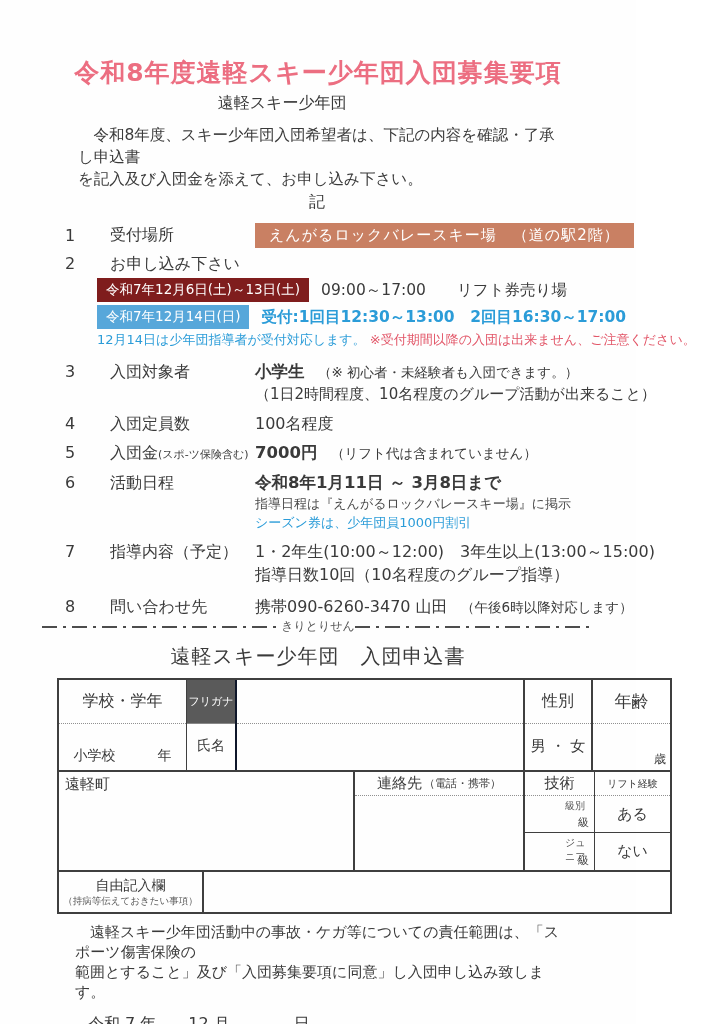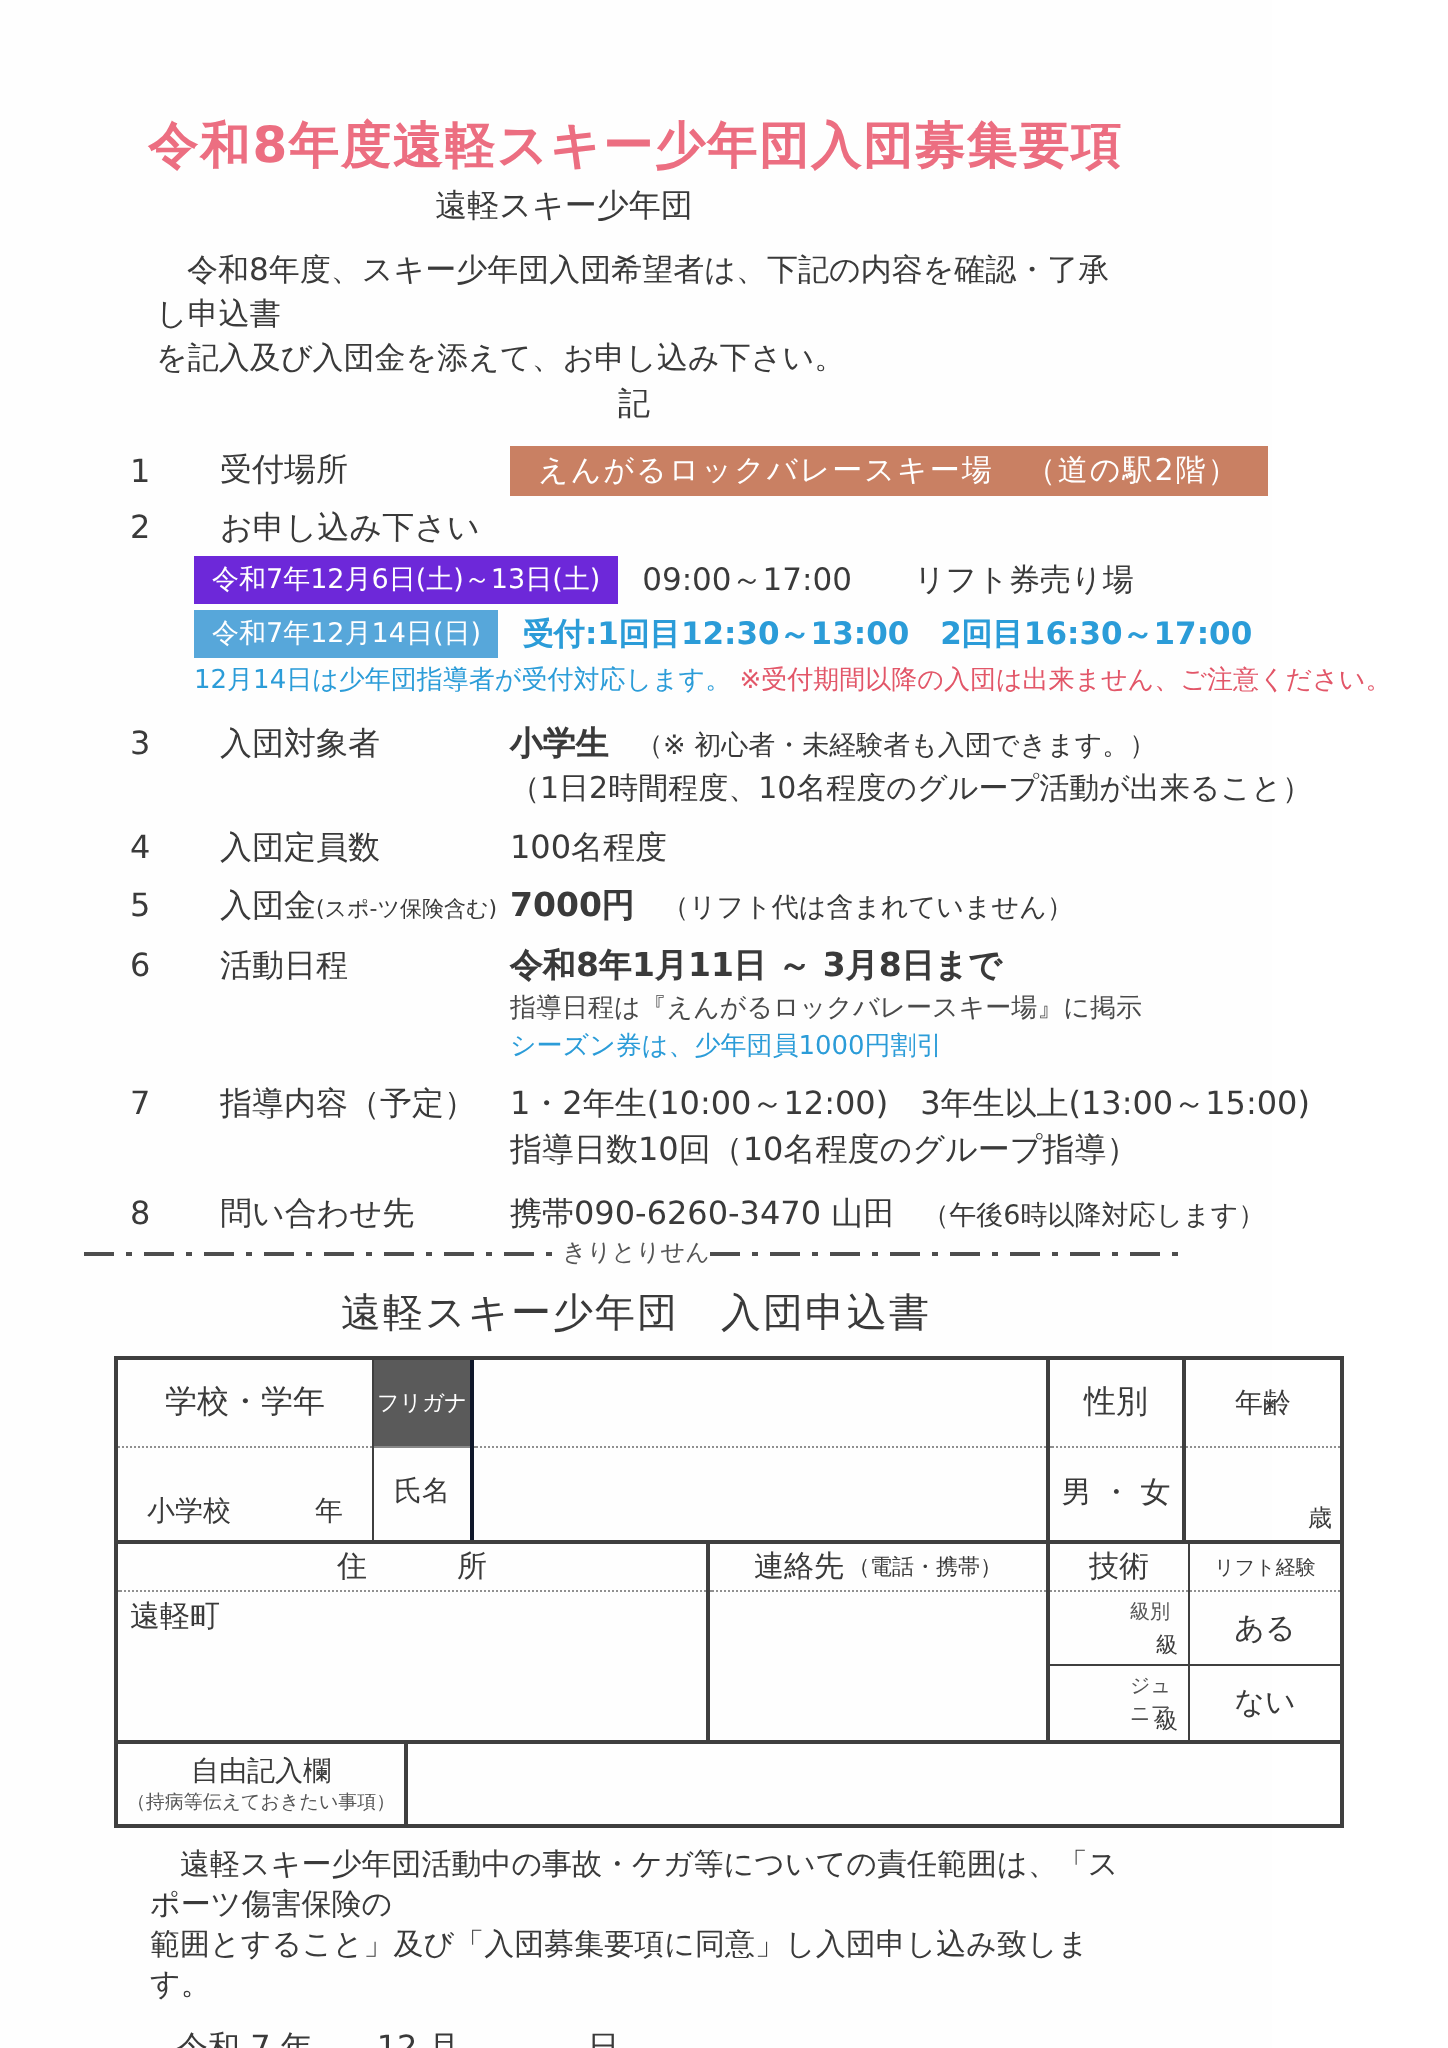--- a/index.html
+++ b/index.html
@@ -22,21 +22,21 @@
   .label .small-inline { font-size:11px; }
   .value { font-size:16px; white-space:nowrap; }
   .value .vbold { font-weight:bold; font-size:16.5px; }
   .value .vrest { font-size:13.5px; }
   .cont-line { margin-left:255px; font-size:15px; margin-top:2px; white-space:nowrap; }
 
   .hl-box { background:#c98063; color:#fff; font-size:15px; padding:3px 14px; display:inline-block; letter-spacing:1px; }
 
   .subrow { display:flex; align-items:center; margin-left:97px; margin-top:3px; white-space:nowrap; }
   .badge  { color:#fff; font-size:13.5px; padding:3px 9px; display:inline-block; }
-  .badge.salmon { background:#6d28d9; }
+  .badge.salmon { background:#7f1d1d; }
   .badge.blue   { background:#57a7da; }
   .time-black { font-size:15.5px; margin-left:12px; }
   .time-blue  { font-size:15.5px; margin-left:12px; color:#2b9cd8; font-weight:bold; }
   .note-line  { margin-left:97px; margin-top:2px; font-size:13px; white-space:nowrap;text-align:right; }
   .note-blue  { color:#2b9cd8; }
   .note-red   { color:#e25668; }
   .sub-dark   { font-size:13px; color:#4a4a4a; }
   .sub-blue   { font-size:13px; color:#2b9cd8; }
 
   .cutline { display:flex; align-items:center; margin:0 42px 0 42px; }
@@ -181,28 +181,27 @@
         <div class="shimei">氏名</div>
       </div>
       <div class="cell" style="flex:1;">
         <div class="a-top dotted"></div>
       </div>
       <div class="cell" style="width:70px; border-left:2px solid #3f3f3f; border-right:2px solid #3f3f3f;">
         <div class="a-top dotted">性別</div>
         <div class="a-top" style="font-size:15px;">男 ・ 女</div>
       </div>
       <div class="cell" style="width:77px;">
-        <div class="a-top dotted" style="font-size:14px;">年齢</div>
+        <div class="a-top dotted" style="font-size:17px;">年齢</div>
         <span class="age-unit">歳</span>
       </div>
     </div>
 
     <div class="trow secB">
       <div class="cell br2" style="width:296px;">
-        <div class="b-head dotted">住　　　所</div>
         <div class="b-body">遠軽町</div>
       </div>
       <div class="cell br2" style="width:170px;">
         <div class="b-head dotted">
           <span>連絡先</span>
           <span class="small-inline" style="font-size:11px;">（電話・携帯）</span>
         </div>
         <div class="b-body"></div>
       </div>
       <div class="cell br1" style="width:70px;">

